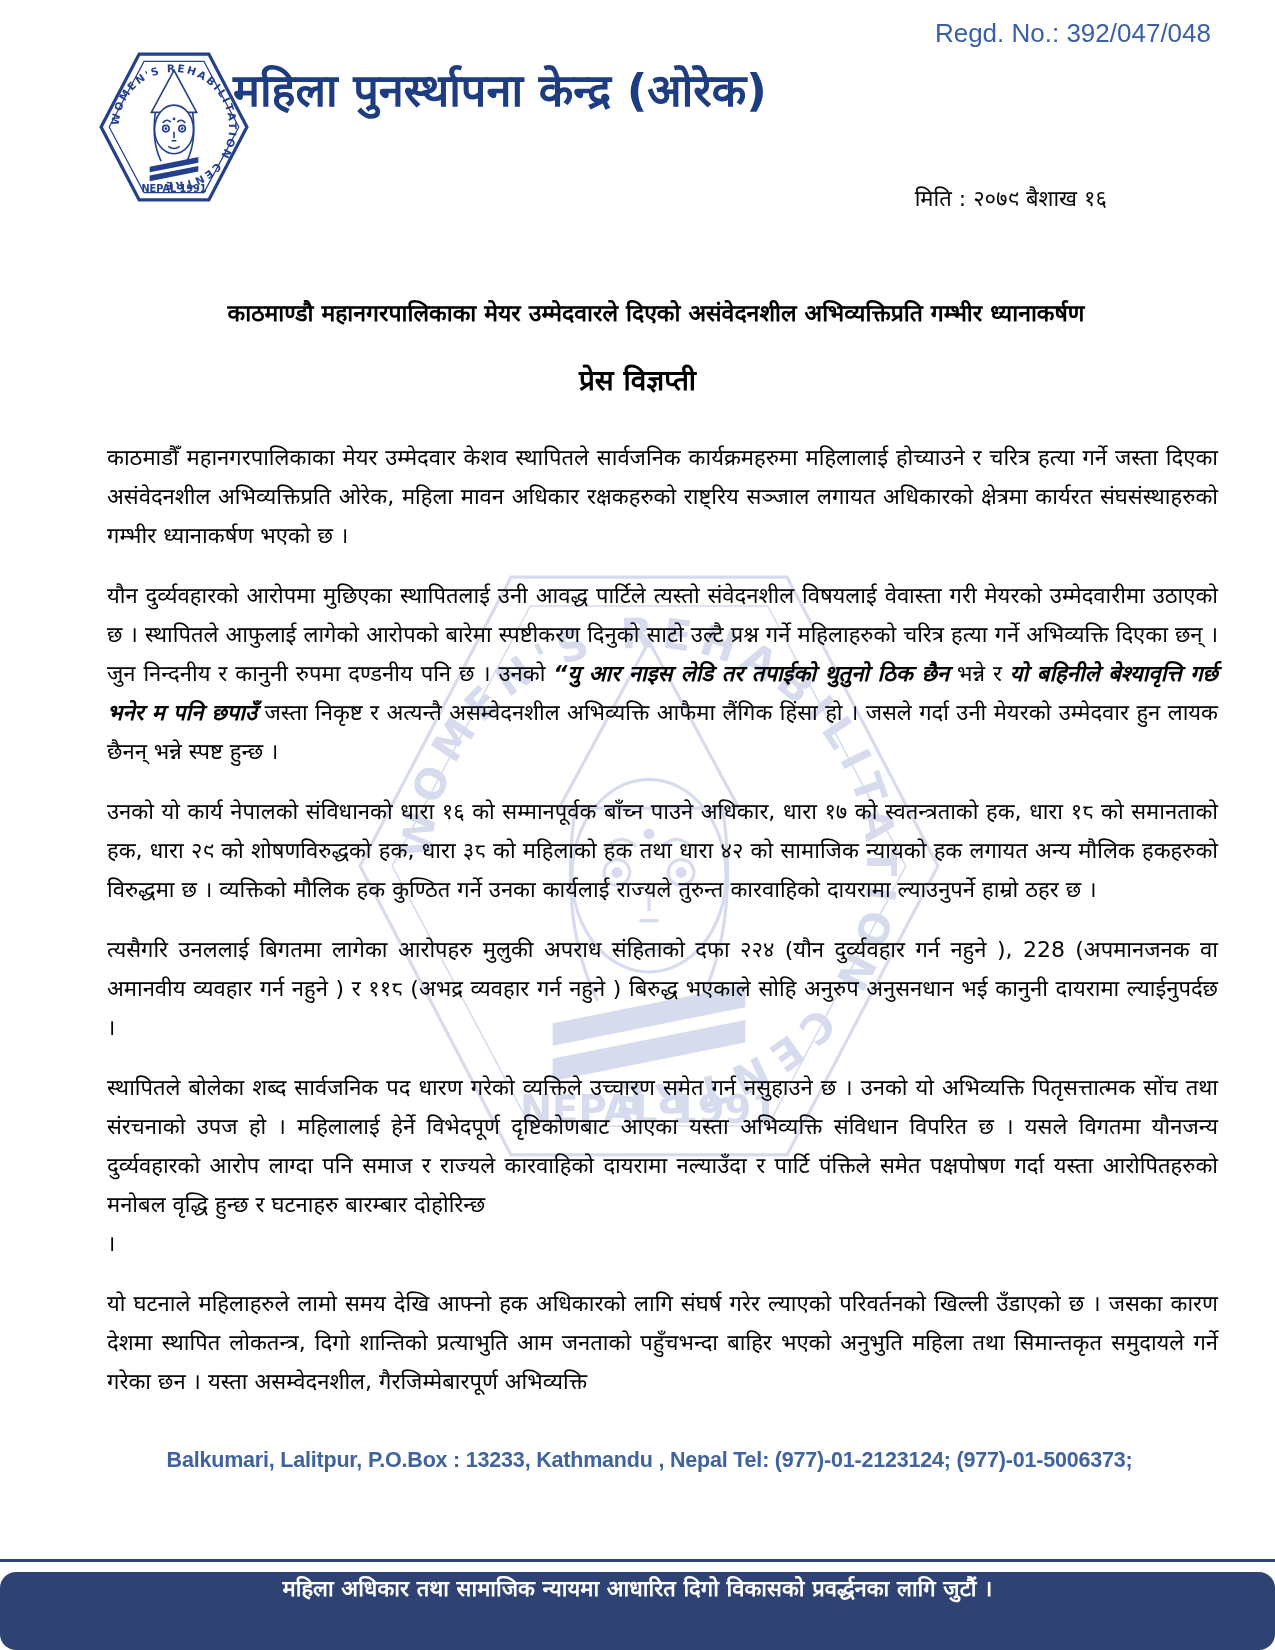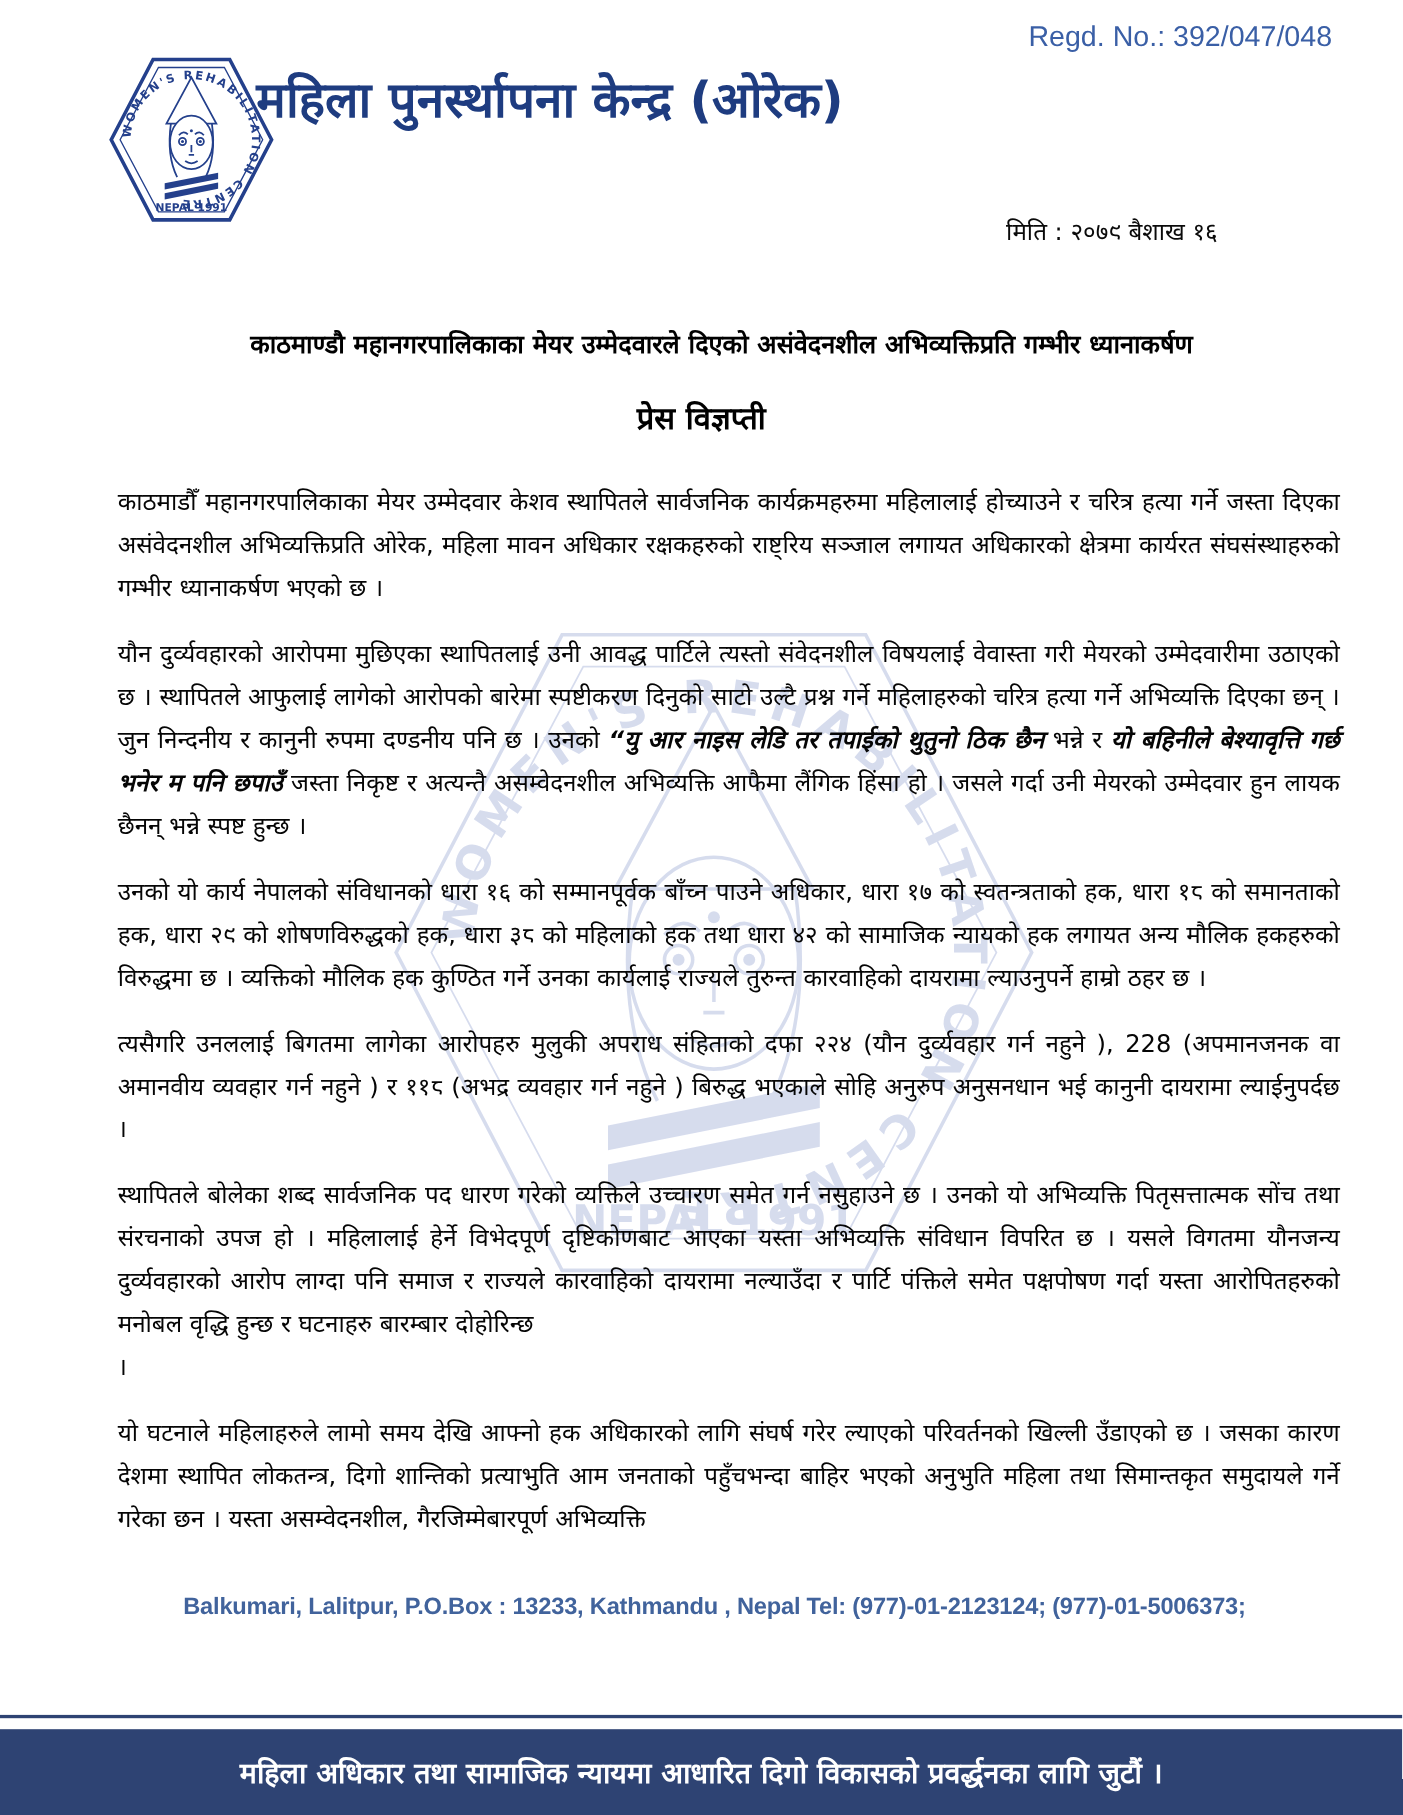--- a/index.html
+++ b/index.html
@@ -18,21 +18,21 @@
   .org-np {
     position:absolute; left:233px; top:58px;
     font-size:45px; font-weight:700; color:#1e3c80; white-space:nowrap;
   }
   .org-en {
     position:absolute; left:236px; top:124px;
     font-family:"Liberation Sans", sans-serif;
     font-size:31px; font-weight:700; color:#1e3c80; white-space:nowrap;
   }
   .date-line {
-    position:absolute; top:194px; right:168px;
+    position:absolute; top:182px; right:168px;
     font-size:22px; color:#0a0a0a;
   }
   .doc-title {
     position:absolute; top:296px; left:0; width:100%;
     text-align:center; font-size:23px; font-weight:700; color:#000;
     white-space:nowrap;
     padding-left:37px;
   }
   .doc-subtitle {
     position:absolute; top:360px; left:0; width:100%;
@@ -54,22 +54,22 @@
     font-size:21.5px; font-weight:700; line-height:37px;
     color:#41639c; letter-spacing:-0.2px;
   }
   .footer-rule {
     position:absolute; top:1559px; left:0; width:100%; height:3px;
     background:#2e4373;
   }
   .footer-bar {
     position:absolute; top:1572px; left:0; width:100%; height:78px;
     background:#2e4373; color:#ffffff; z-index:2;
-    display:flex; align-items:center; justify-content:center;
-    font-size:26px; font-weight:700;
+    display:flex; justify-content:center;
+    font-size:22px; font-weight:700;border-radius:16px;
   }
 </style>
 </head>
 <body>
 
 <div class="page">
 
   <div class="regd">Regd. No.: 392/047/048</div>
 
   <div class="logo">

